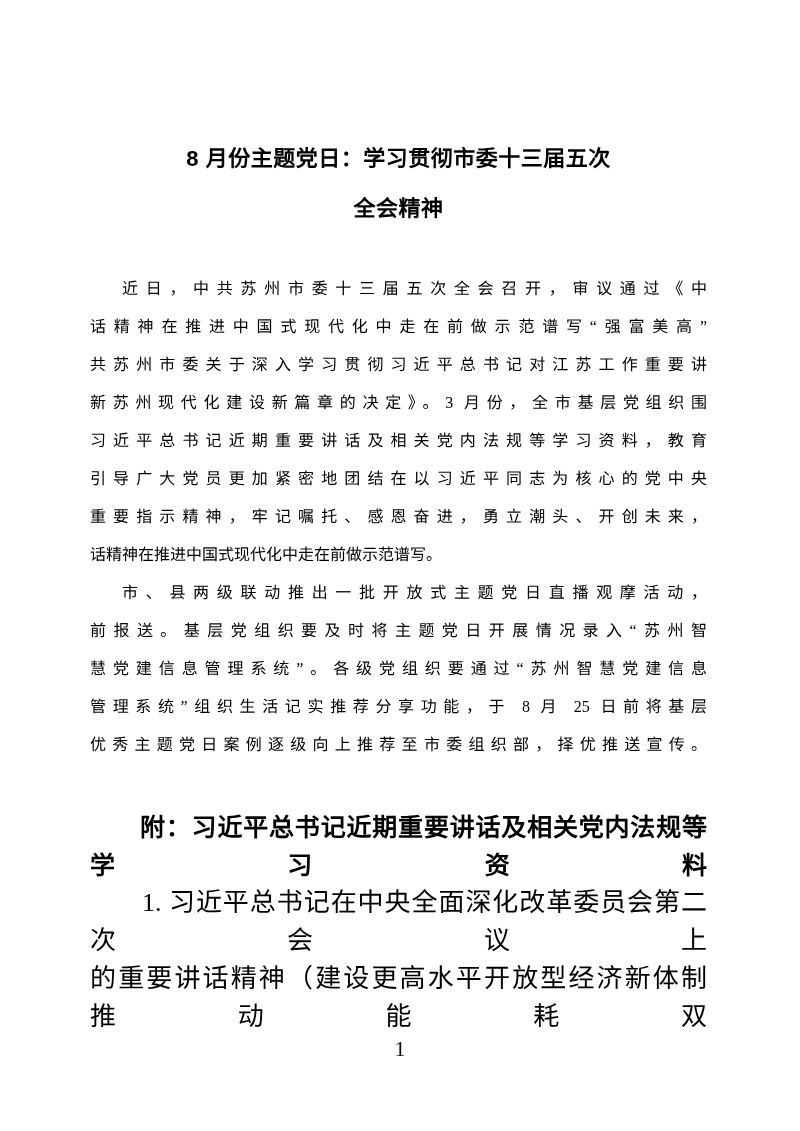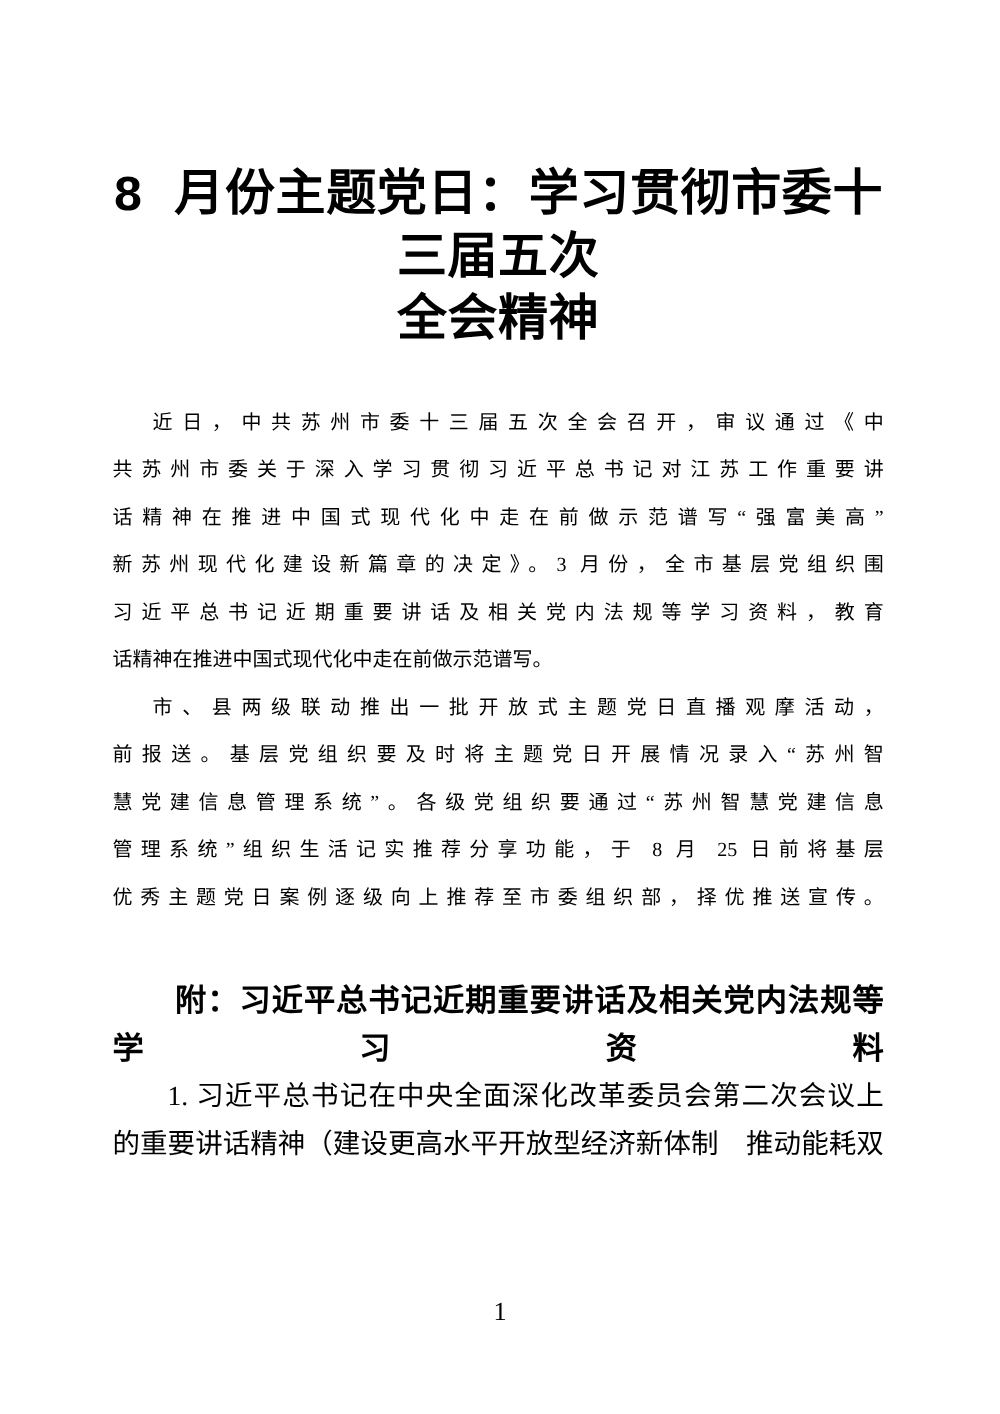--- a/index.html
+++ b/index.html
@@ -9,23 +9,23 @@
   .page {
     position: relative;
     width: 800px;
     height: 1131px;
     background: #ffffff;
     padding: 134px 93px 0 90px;
     overflow: hidden;
   }
 
   .doc-title {
-    font-family: Liberation Mono, monospace;
+    font-family: Liberation Sans, sans-serif;
     font-weight: bold;
-    font-size: 40px;
+    font-size: 22px;
     line-height: 50px;
     text-align: center;
     letter-spacing: 0.5px;
   }
 
   .doc-body {
     margin-top: 36px;
     font-size: 16px;
     line-height: 38px;
   }
@@ -44,21 +44,21 @@
     font-family: "Liberation Sans", "DejaVu Sans", sans-serif;
     font-weight: bold;
     font-size: 25px;
     line-height: 38px;
     text-indent: 2em;
     text-align: justify;
     text-align-last: justify;
   }
 
   .appendix-body {
-    font-size: 22px;
+    font-size: 26px;
     line-height: 38px;
   }
 
   .page-number {
     position: absolute;
     top: 1036px;
     left: 0;
     width: 100%;
     text-align: center;
     font-size: 21px;
@@ -73,24 +73,26 @@
 
   <h1 class="doc-title">
     <div>8 月份主题党日：学习贯彻市委十三届五次</div>
     <div>全会精神</div>
   </h1>
 
   <div class="doc-body">
 
     <div>
       <div class="line jl ind">近日，中共苏州市委十三届五次全会召开，审议通过《中</div>
+      <div class="line jl">话精神在推进中国式现代化中走在前做示范谱写“强富美高”</div>
       <div class="line jl">共苏州市委关于深入学习贯彻习近平总书记对江苏工作重要讲</div>
-      <div class="line jl">话精神在推进中国式现代化中走在前做示范谱写“强富美高”</div>
       <div class="line jl">新苏州现代化建设新篇章的决定》。3 月份，全市基层党组织围</div>
       <div class="line jl">习近平总书记近期重要讲话及相关党内法规等学习资料，教育</div>
+      <div class="line jl">引导广大党员更加紧密地团结在以习近平同志为核心的党中央</div>
+      <div class="line jl">重要指示精神，牢记嘱托、感恩奋进，勇立潮头、开创未来，</div>
       <div class="line">话精神在推进中国式现代化中走在前做示范谱写。</div>
     </div>
 
     <div>
       <div class="line jl ind">市、县两级联动推出一批开放式主题党日直播观摩活动，</div>
       <div class="line jl">前报送。基层党组织要及时将主题党日开展情况录入“苏州智</div>
       <div class="line jl">慧党建信息管理系统”。各级党组织要通过“苏州智慧党建信息</div>
       <div class="line jl">管理系统”组织生活记实推荐分享功能，于 8 月 25 日前将基层</div>
       <div class="line jl">优秀主题党日案例逐级向上推荐至市委组织部，择优推送宣传。</div>
     </div>

